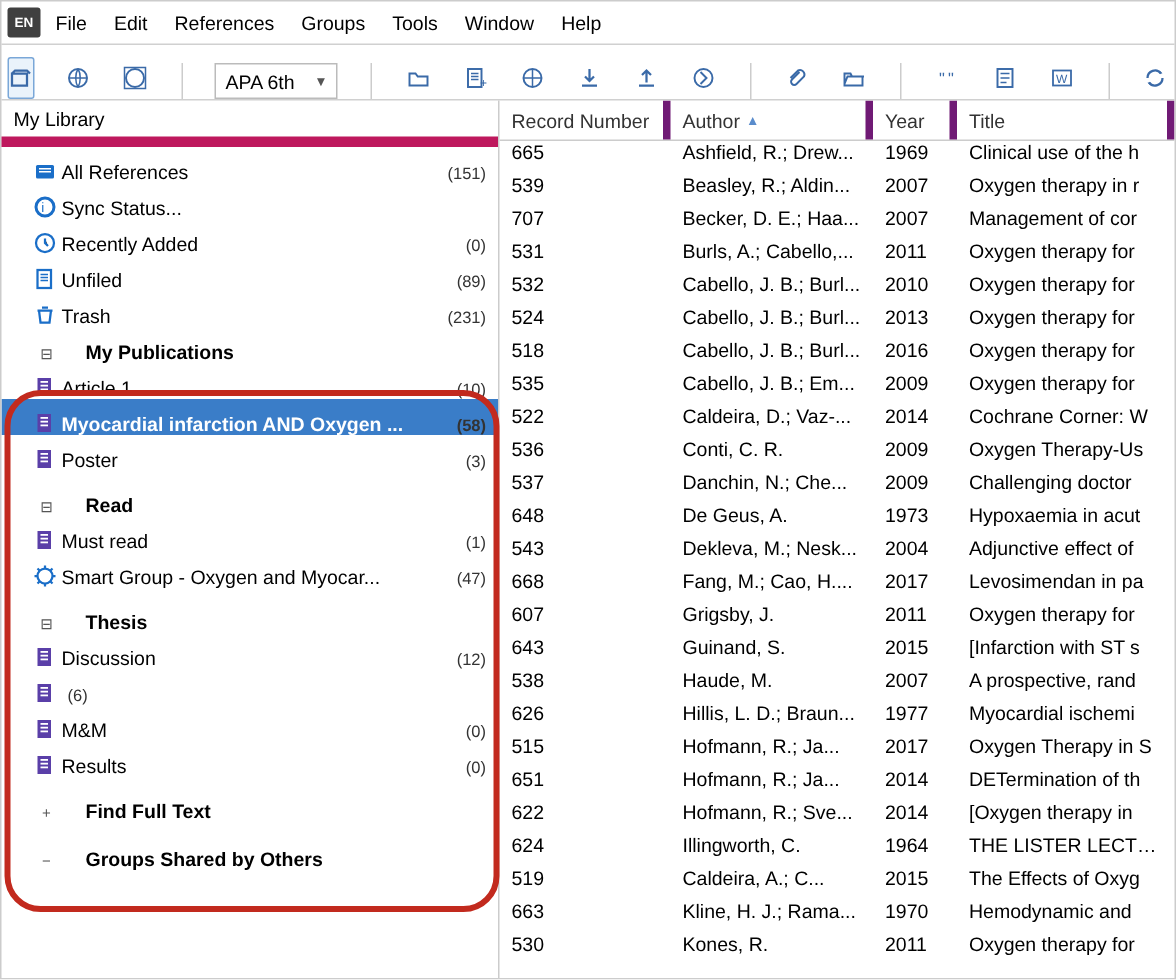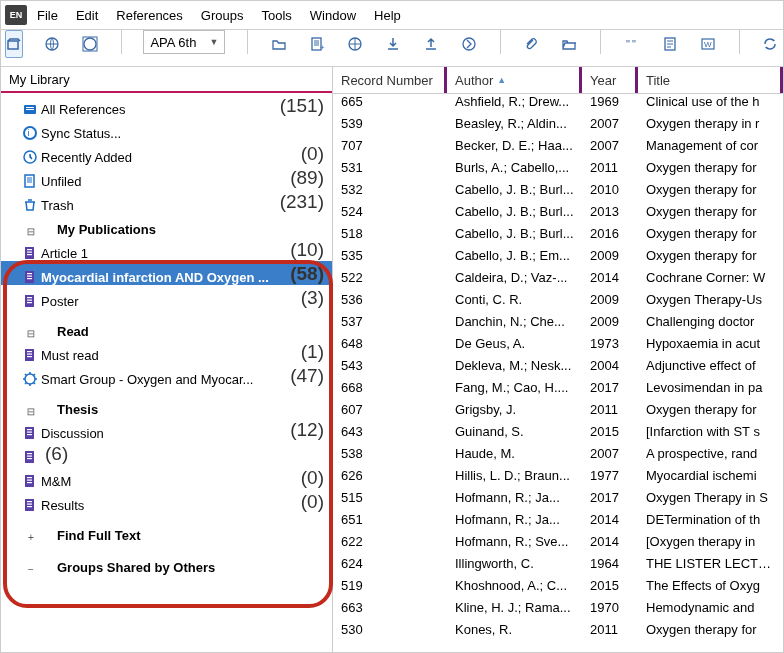--- a/index.html
+++ b/index.html
@@ -1,44 +1,44 @@
 <!DOCTYPE html>
 <html><head>
 <meta charset="utf-8">
 <style>
 html,body{margin:0;padding:0;font-family:"Segoe UI",Arial,sans-serif;font-size:13px;color:#000;background:#fff;overflow:hidden}
 .app{width:784px;height:653px;position:relative;border:1px solid #ccc;box-sizing:border-box}
 .menubar{display:flex;align-items:center;height:28px;border-bottom:1px solid #d0d0d0;padding:0 4px;gap:2px}
 .menubar .logo{width:22px;height:20px;background:#404040;border-radius:2px;display:flex;align-items:center;justify-content:center;color:#fff;font-size:9px;font-weight:bold}
 .menubar .mitem{padding:2px 8px;cursor:default}
-.toolbar{display:flex;align-items:flex-start;height:36px;border-bottom:1px solid #d0d0d0;padding:0 4px;gap:20px}
+.toolbar{display:flex;align-items:flex-end;height:36px;border-bottom:1px solid #d0d0d0;padding:0 4px;gap:20px}
 .tbtn{width:26px;height:26px;border:1px solid transparent;display:flex;align-items:center;justify-content:center;color:#3a6aa8;border-radius:2px}
 .tbtn.framed{border:1px solid #7aa7d8;background:#eaf3fb}
 .tsep{width:1px;height:24px;background:#ccc;margin:0 2px}
 .styledrop{width:180px;height:22px;border:1px solid #bbb;display:flex;align-items:center;padding:0 6px;justify-content:space-between;background:#fff;font-size:13px}
 .styledrop .arrow{font-size:9px;color:#555}
 .body{display:flex;position:absolute;top:66px;bottom:0;left:0;right:0}
 .sidebar{width:332px;border-right:1px solid #ccc;display:flex;flex-direction:column;box-sizing:border-box;position:relative}
-.sidehdr{height:24px;display:flex;align-items:center;padding:0 8px;border-bottom:2px solid #be185d;font-size:13px}
+.sidehdr{height:24px;display:flex;align-items:center;padding:0 8px;border-bottom:7px solid #be185d;font-size:13px}
 .sidescroll{flex:1;overflow:hidden}
 .row{display:flex;align-items:flex-end;height:24px;padding:0 8px;position:relative}
 .row .exp{width:12px;font-size:10px;color:#555;text-align:center}
 .row .icon{width:18px;display:flex;align-items:center;justify-content:center;color:#1a6ec8}
 .row .icon svg{display:block}
 .row .label{flex:1;white-space:nowrap;overflow:hidden;text-overflow:ellipsis;padding-left:2px}
-.row .count{color:#333;font-size:19px;padding-left:6px}
+.row .count{color:#333;font-size:11px;padding-left:6px}
 .row.selected{background:#3a7dc8;color:#fff;font-weight:600}
 .row.selected .icon{color:#fff}
 .row.bold .label{font-weight:700}
 .row.indent1{padding-left:24px}
 .row.indent2{}
 .highlight{position:absolute;border:4px solid #c22a1e;border-radius:24px;left:2px;width:322px;top:193px;height:340px;pointer-events:none}
 .main{flex:1;overflow:hidden;display:flex;flex-direction:column}
 .colhdr{display:flex;height:26px;border-bottom:1px solid #ccc;align-items:center;font-size:13px;color:#333}
-.colhdr>div{border-right:3px solid #701a75;padding:0 8px;height:100%;display:flex;align-items:center;gap:4px;box-sizing:border-box}
+.colhdr>div{border-right:5px solid #701a75;padding:0 8px;height:100%;display:flex;align-items:center;gap:4px;box-sizing:border-box}
 .col-rec{width:114px}
 .col-auth{width:135px}
 .col-year{width:56px}
 .col-title{flex:1}
 .sorticon{font-size:9px;color:#5a8ccc}
 .grid{flex:1;overflow:hidden}
 .grow{display:flex;height:22px;align-items:flex-start;font-size:13px}
 .grow>div{padding:0 8px;white-space:nowrap;overflow:hidden;text-overflow:ellipsis;box-sizing:border-box}
 .grow .c1{width:114px}
 .grow .c2{width:135px}
@@ -509,21 +509,21 @@
             <div class="c4">[Oxygen therapy in</div>
           </div>
           <div class="grow">
             <div class="c1">624</div>
             <div class="c2">Illingworth, C.</div>
             <div class="c3">1964</div>
             <div class="c4">THE LISTER LECTUR</div>
           </div>
           <div class="grow">
             <div class="c1">519</div>
-            <div class="c2">Khoshnood, A.; C...</div>
+            <div class="c2">Caldeira, A.; C...</div>
             <div class="c3">2015</div>
             <div class="c4">The Effects of Oxyg</div>
           </div>
           <div class="grow">
             <div class="c1">663</div>
             <div class="c2">Kline, H. J.; Rama...</div>
             <div class="c3">1970</div>
             <div class="c4">Hemodynamic and</div>
           </div>
           <div class="grow">

